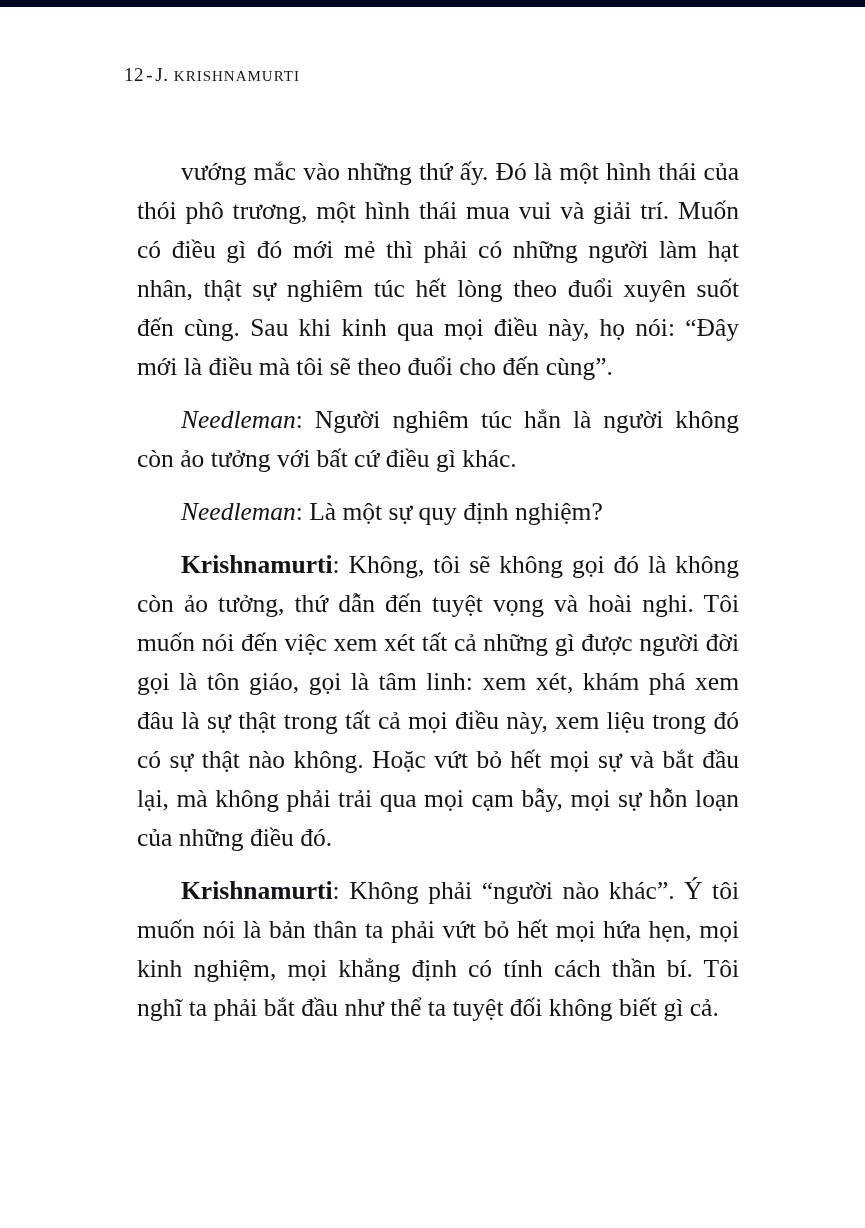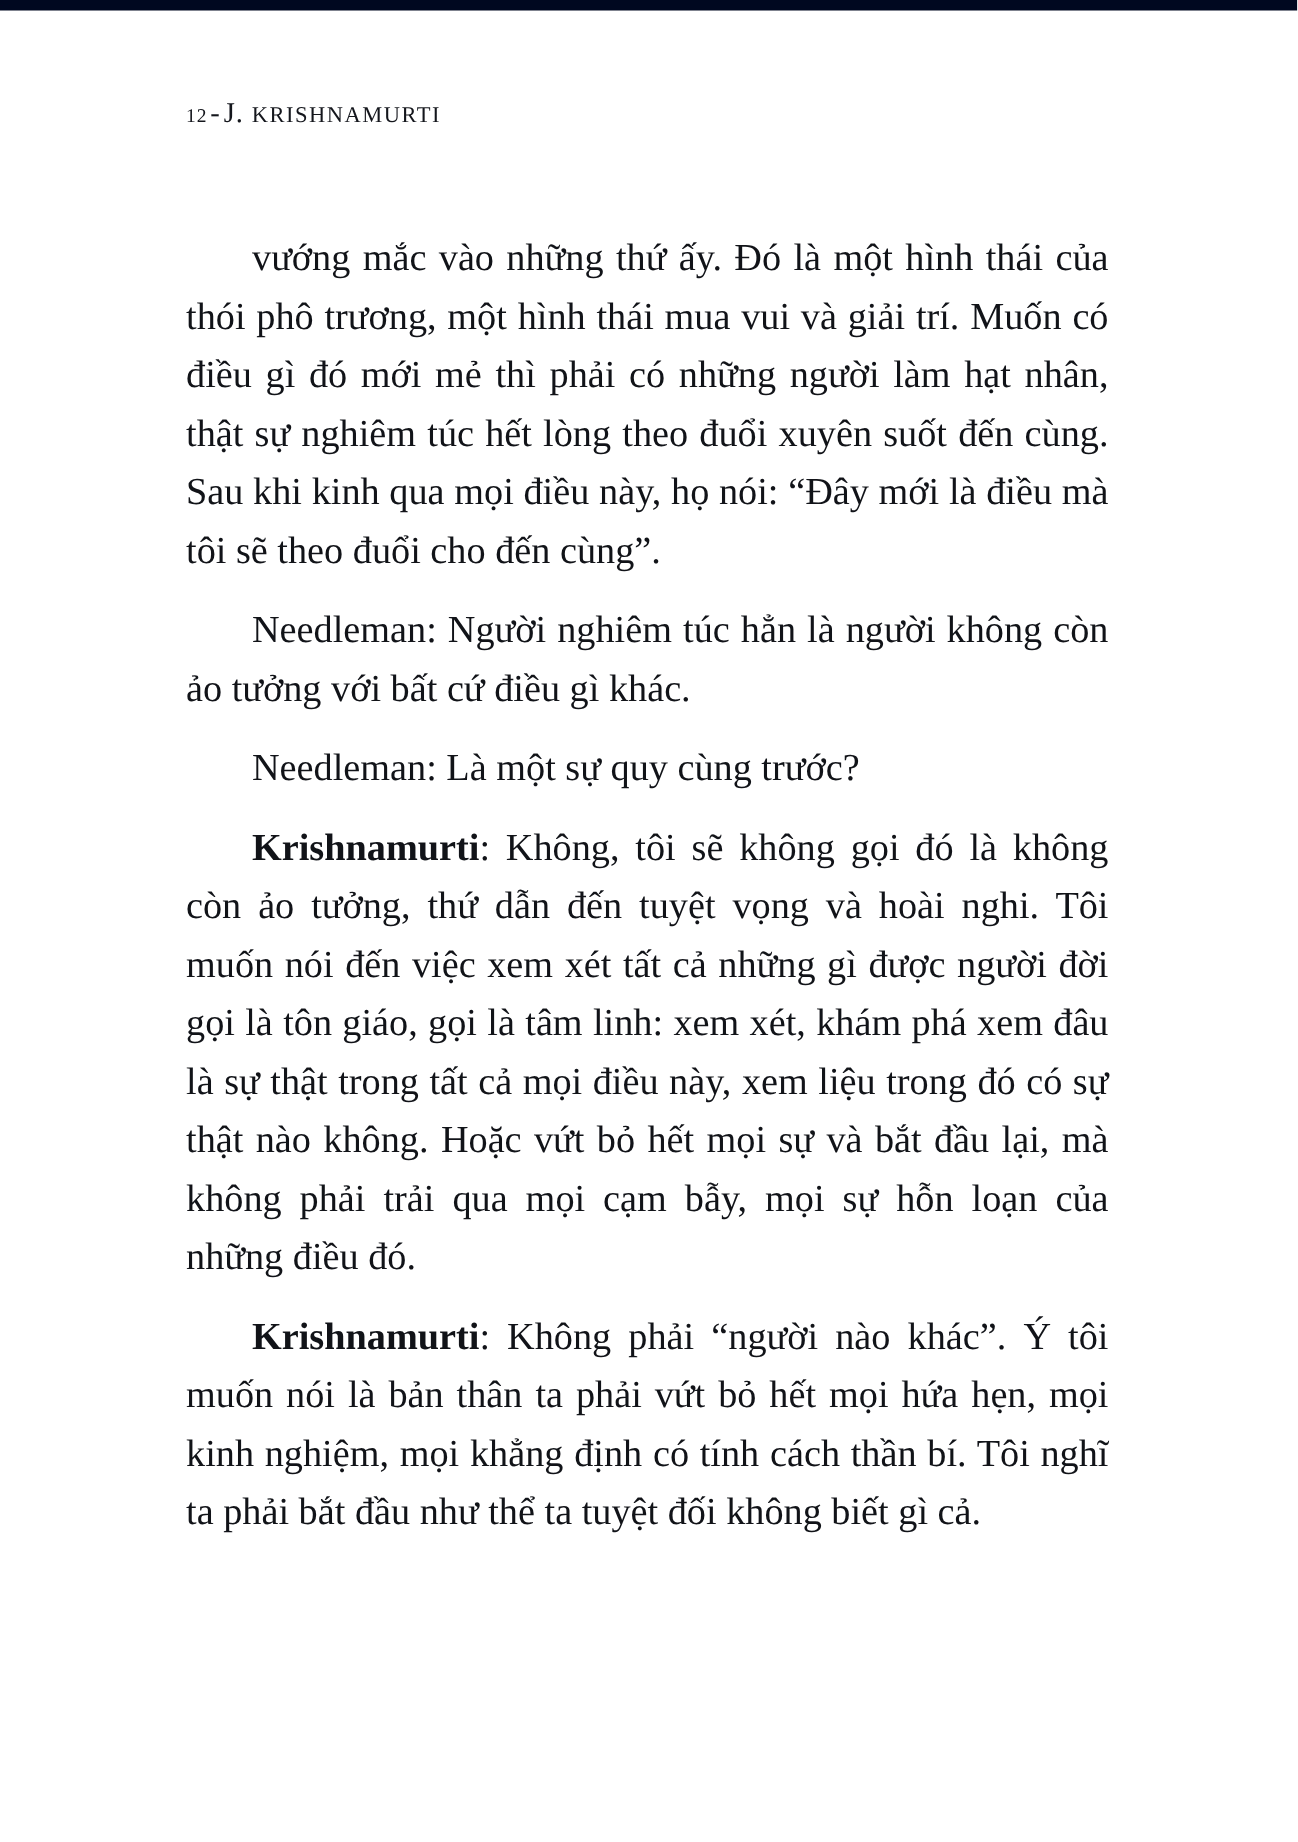--- a/index.html
+++ b/index.html
@@ -31,71 +31,72 @@
 
   .running-head {
     position: absolute;
     top: 62px;
     left: 124px;
     font-size: 19px;
     letter-spacing: 0.6px;
     color: #14161c;
     white-space: nowrap;
   }
-  .running-head .folio { font-size: 13px; }
+  .running-head .folio { font-size: 19px; }
   .running-head .dash { padding: 0 2px; }
   .running-head .author-name {
     font-variant: small-caps;
     text-transform: lowercase;
     font-size: 21px;
     letter-spacing: 1px;
   }
   .running-head .author-initial {
     font-size: 19px;
   }
 
   .text-column {
     position: absolute;
     top: 152px;
     left: 124px;
     width: 615px;
   }
 
   p.para {
-    margin: 0 0 0 0;
+    margin: 0 0 0 13px;
     font-size: 25.5px;
     line-height: 39px;
     text-align: justify;
     text-justify: inter-word;
     text-indent: 44px;
     hyphens: none;
     color: #111318;
   }
 
   p.para + p.para { margin-top: 14px; }
 
   .speaker-italic {
+    font-style: italic;
   }
   .speaker-bold {
     font-weight: bold;
   }
 </style>
 </head>
 <body>
 
 <div class="page">
 
   <div class="top-edge-bar"></div>
 
   <div class="running-head">
     <span class="folio">12</span><span class="dash">-</span><span class="author-initial">J.</span>
     <span class="author-name">Krishnamurti</span>
   </div>
 
   <div class="text-column">
       <p class="para"><span>vướng mắc vào những thứ ấy. Đó là một hình thái của thói phô trương, một hình thái mua vui và giải trí. Muốn có điều gì đó mới mẻ thì phải có những người làm hạt nhân, thật sự nghiêm túc hết lòng theo đuổi xuyên suốt đến cùng. Sau khi kinh qua mọi điều này, họ nói: “Đây mới là điều mà tôi sẽ theo đuổi cho đến cùng”.</span></p>
       <p class="para"><span class="speaker-italic">Needleman</span><span>: Người nghiêm túc hẳn là người không còn ảo tưởng với bất cứ điều gì khác.</span></p>
-      <p class="para"><span class="speaker-italic">Needleman</span><span>: Là một sự quy cùng trước?</span></p>
+      <p class="para"><span class="speaker-italic">Needleman</span><span>: Là một sự quy định nghiệm?</span></p>
       <p class="para"><span class="speaker-bold">Krishnamurti</span><span>: Không, tôi sẽ không gọi đó là không còn ảo tưởng, thứ dẫn đến tuyệt vọng và hoài nghi. Tôi muốn nói đến việc xem xét tất cả những gì được người đời gọi là tôn giáo, gọi là tâm linh: xem xét, khám phá xem đâu là sự thật trong tất cả mọi điều này, xem liệu trong đó có sự thật nào không. Hoặc vứt bỏ hết mọi sự và bắt đầu lại, mà không phải trải qua mọi cạm bẫy, mọi sự hỗn loạn của những điều đó.</span></p>
       <p class="para"><span class="speaker-bold">Krishnamurti</span><span>: Không phải “người nào khác”. Ý tôi muốn nói là bản thân ta phải vứt bỏ hết mọi hứa hẹn, mọi kinh nghiệm, mọi khẳng định có tính cách thần bí. Tôi nghĩ ta phải bắt đầu như thể ta tuyệt đối không biết gì cả.</span></p>
     </div>
 
 </div>
 
 </body></html>

